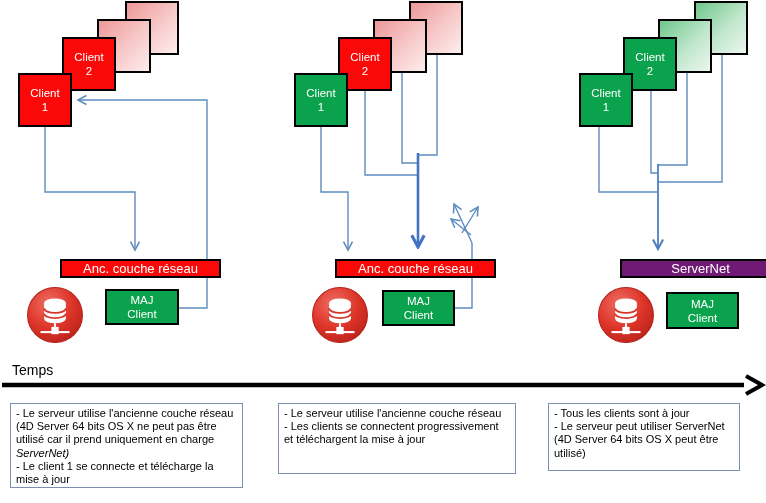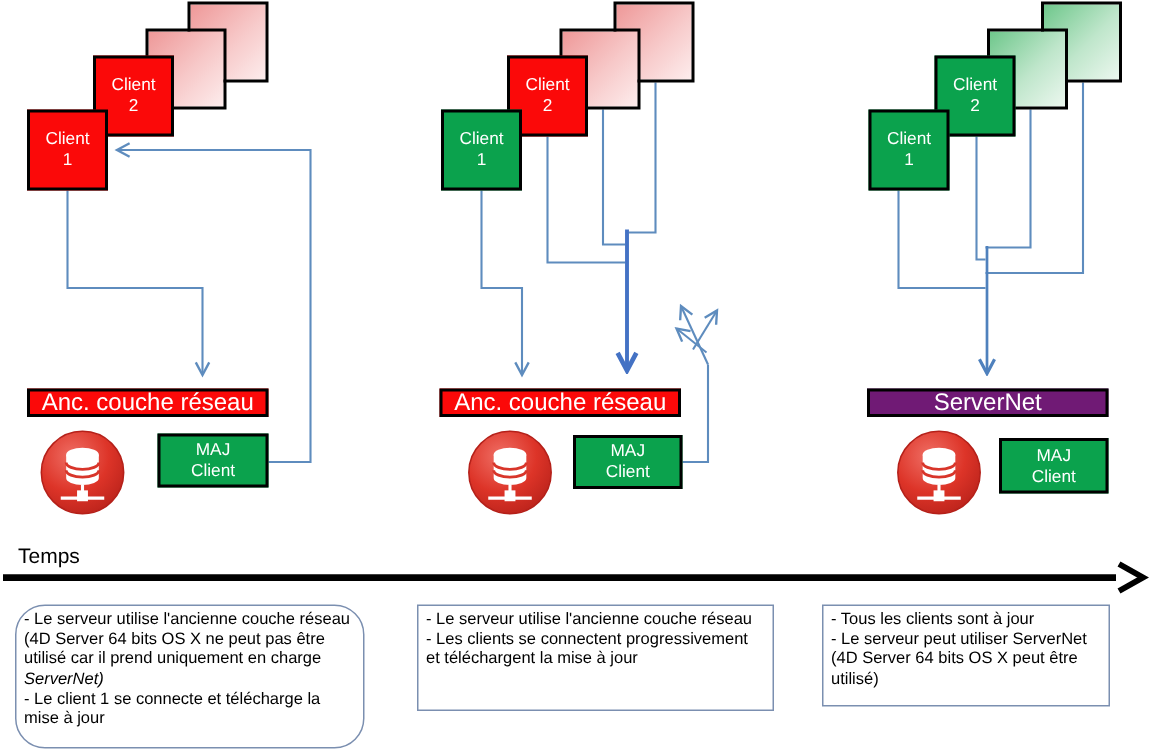--- a/index.html
+++ b/index.html
@@ -11,21 +11,21 @@
   .sq{position:absolute;width:54px;height:54px;border:2px solid #000;z-index:1;
       display:flex;flex-direction:column;align-items:center;justify-content:center;}
   .sq .lbl{color:#fff;font-size:11.5px;line-height:14px;text-align:center;}
   .sq.red{background:#fb0909;}
   .sq.green{background:#0ba24d;}
   .sq.fadered{background:linear-gradient(135deg,#ee9898 0%,#f7c9c9 55%,#fdeded 100%);}
   .sq.fadegreen{background:linear-gradient(135deg,#6ec78b 0%,#bfe6cb 55%,#ecf7ef 100%);}
 
   .bar{position:absolute;height:19px;width:161px;border:2px solid #000;z-index:1;
        display:flex;align-items:center;justify-content:center;
-       color:#fff;font-size:16px;line-height:13px;}
+       color:#fff;font-size:13px;line-height:13px;margin-left:42px;}
   .bar.red{background:#fb0909;}
   .bar.green{background:#701a75;}
 
   .maj{position:absolute;border:2px solid #000;background:#0ba24d;z-index:1;
        display:flex;flex-direction:column;align-items:center;justify-content:center;}
   .maj .lbl{color:#fff;font-size:11.5px;line-height:14px;text-align:center;}
 
   .dbicon{position:absolute;width:58px;height:58px;z-index:1;}
 
   .temps{position:absolute;left:12px;top:362px;font-size:14px;color:#000;z-index:1;}
@@ -195,21 +195,21 @@
     <div class="maj" style="left:666px;top:292px;width:73px;height:37px;">
       <span class="lbl">
         <span style="display:block">MAJ</span>
         <span style="display:block">Client</span>
       </span>
     </div>
   </div>
 
   <div class="temps">Temps</div>
 
-  <div class="note" style="left:10px;top:403px;width:233px;height:96px;border-radius:20px;">
+  <div class="note" style="left:10px;top:403px;width:233px;height:85px;">
     <div><span>- Le serveur utilise l'ancienne couche réseau (4D Server 64 bits OS X ne peut pas être utilisé car il prend uniquement en charge </span><em>ServerNet)</em></div>
     <div><span>- Le client 1 se connecte et télécharge la mise à jour</span></div>
   </div>
 
   <div class="note" style="left:278px;top:403px;width:238px;height:71px;">
     <div><span>- Le serveur utilise l'ancienne couche réseau</span></div>
     <div><span>- Les clients se connectent progressivement et téléchargent la mise à jour</span></div>
   </div>
 
   <div class="note" style="left:548px;top:403px;width:192px;height:68px;">

